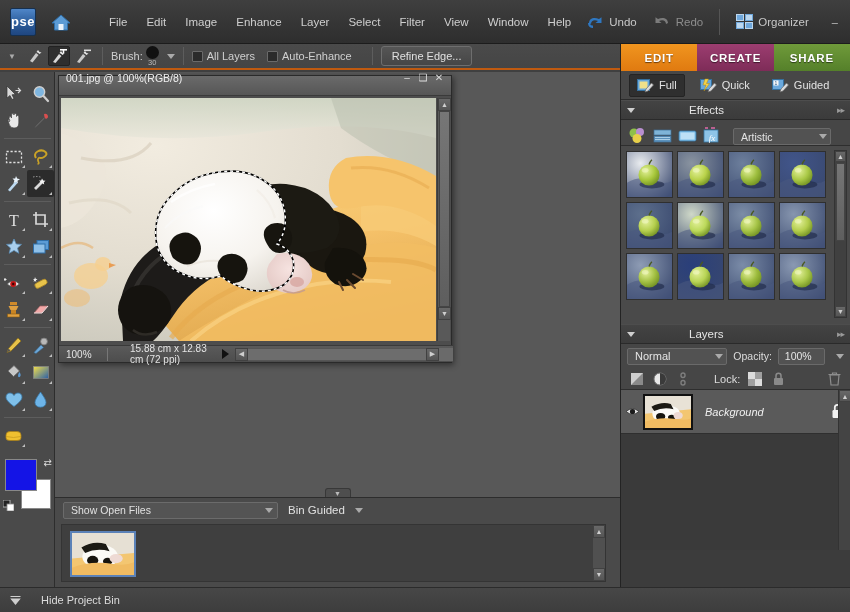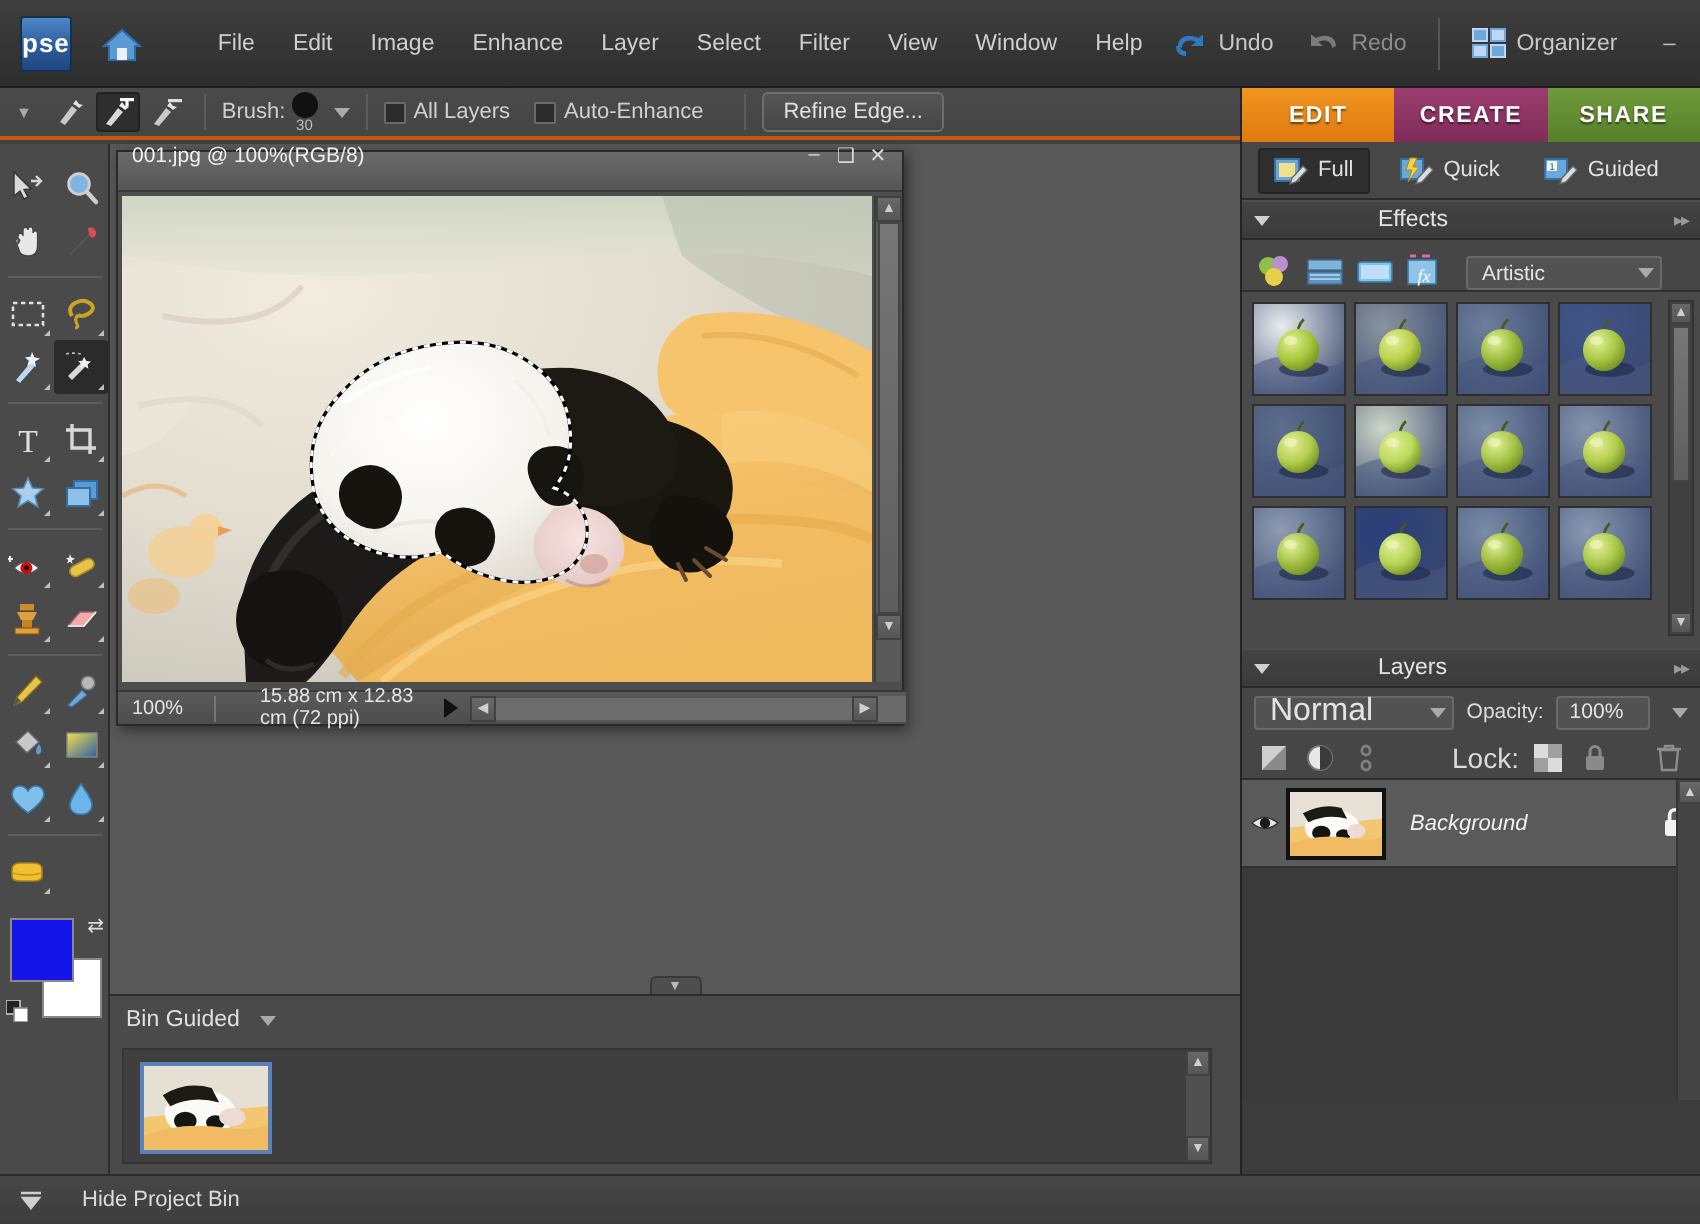--- a/index.html
+++ b/index.html
@@ -257,21 +257,21 @@
     border: 1px solid #6e6e6e; border-radius: 3px; font-size: 11px; color: #e8e8e8;
   }
 
   .layers-toolbar {
     height: 24px; background: #464646; display: flex; align-items: center;
     padding: 0 6px; gap: 6px;
   }
   .blend-select {
     width: 112px; height: 17px; background: #525252; border: 1px solid #6a6a6a;
     border-radius: 2px; display: flex; align-items: center; padding: 0 3px 0 7px;
-    font-size: 16px; color: #e4e4e4;
+    font-size: 11px; color: #e4e4e4;
   }
   .opacity-val {
     width: 52px; height: 17px; background: #525252; border: 1px solid #6a6a6a;
     border-radius: 2px; display: flex; align-items: center; padding: 0 3px 0 6px;
     font-size: 10.5px; color: #e4e4e4;
   }
   .layers-toolbar2 {
     height: 22px; background: #464646; display: flex; align-items: center;
     padding: 0 8px; gap: 7px; border-bottom: 1px solid #2e2e2e;
   }
@@ -699,20 +699,24 @@
           <div style="width:14px;height:13px;background:#6a6a6a;"></div>
         </div>
       </div>
     </div>
 
     <div class="ws-divider-handle">▼</div>
   </div>
 
   <div class="projectbin">
     <div class="bin-toolbar">
+      <div class="bin-select">
+        <span style="flex:1">Show Open Files</span>
+        <span class="tiny-caret"></span>
+      </div>
       <div class="bin-actions">
         <span>Bin Guided</span>
         <span class="tiny-caret"></span>
       </div>
     </div>
     <div class="bin-strip">
       <div class="bin-thumb">
         <svg viewBox="0 0 66 46" width="62" height="42" preserveAspectRatio="none">
           <rect width="66" height="46" fill="#e6e0d4"></rect>
           <path d="M0 28 L66 22 L66 46 L0 46 Z" fill="#f3c671"></path>
@@ -1098,21 +1102,21 @@
           <circle cx="7" cy="7" r="6" fill="#e8e8e8" stroke="#777"></circle>
           <path d="M7 1 A6 6 0 0 1 7 13 Z" fill="#3a3a3a"></path>
         </svg>
       </div>
       <div class="lt-icon">
         <svg width="10" height="14" viewBox="0 0 10 14">
           <rect x="3" y="1" width="4" height="4.5" rx="2" fill="none" stroke="#7f7f7f" stroke-width="1.4"></rect>
           <rect x="3" y="8.5" width="4" height="4.5" rx="2" fill="none" stroke="#7f7f7f" stroke-width="1.4"></rect>
         </svg>
       </div>
-      <span style="font-size:14px;color:#dcdcdc;margin-left:28px">Lock:</span>
+      <span style="font-size:11px;color:#dcdcdc;margin-left:16px">Lock:</span>
       <div class="lt-icon">
         <svg width="14" height="14" viewBox="0 0 14 14">
           <rect x="0" y="0" width="14" height="14" fill="#9f9f9f"></rect>
           <rect x="0" y="0" width="7" height="7" fill="#dcdcdc"></rect>
           <rect x="7" y="7" width="7" height="7" fill="#dcdcdc"></rect>
         </svg>
       </div>
       <div class="lt-icon">
         <svg width="13" height="14" viewBox="0 0 13 14">
           <rect x="2" y="6" width="9" height="7" rx="1" fill="#8a8a8a"></rect>

